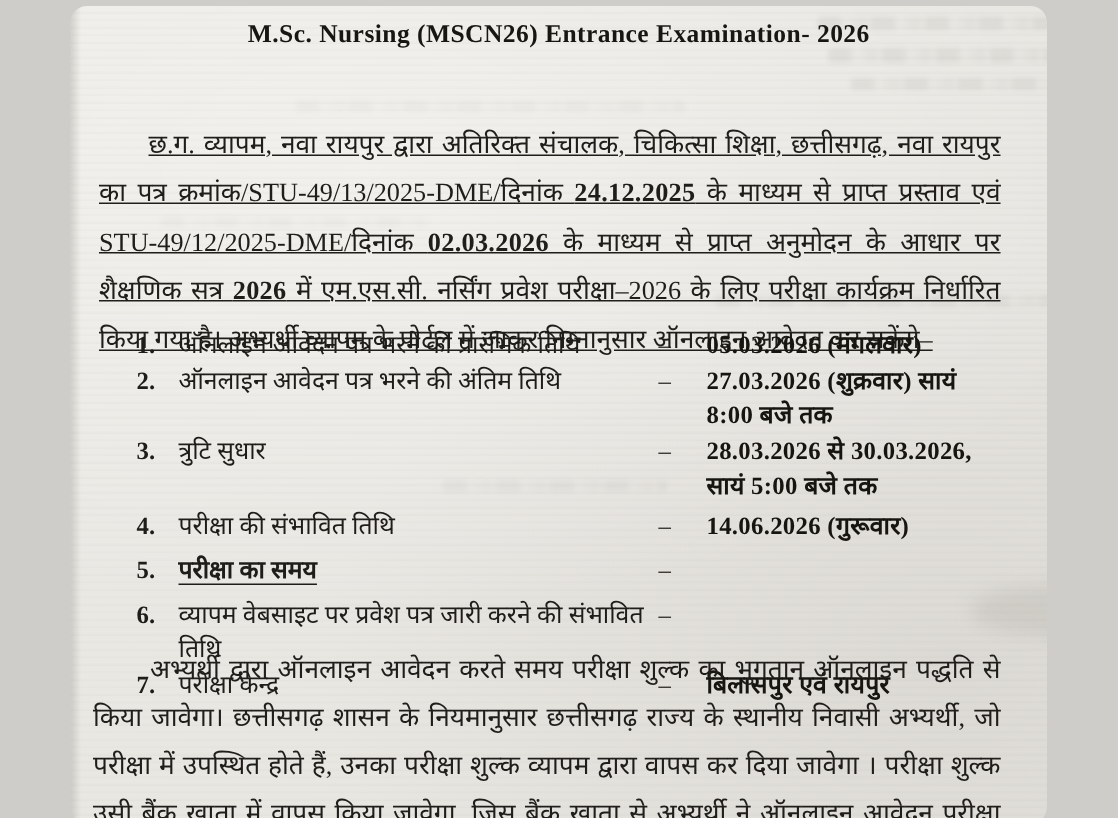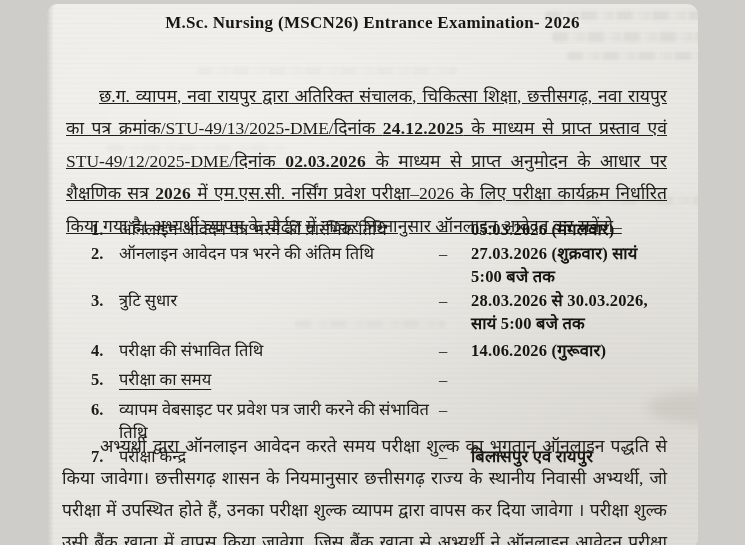--- a/index.html
+++ b/index.html
@@ -110,21 +110,21 @@
     grid-column: 5;
     font-weight: 700;
     letter-spacing: 0.2px;
     color: #17150f;
   }
   .sched-row.u { margin-top: 6px; margin-bottom: 7px; }
   .sched-row.u .label,
   .sched-row.u .value {
     text-decoration: underline;
     text-underline-offset: 4px;
-    font-weight: 400;
+    font-weight: 700;
   }
   .sched-row.gap-top { margin-top: 4px; }
 
   
   .ghost {
     position: absolute;
     border-radius: 3px;
     filter: blur(1.6px);
     opacity: 0.5;
     background: repeating-linear-gradient(
@@ -178,21 +178,21 @@
       <div class="sched-row">
         <div class="num">1.</div>
         <div class="label">ऑनलाइन आवेदन पत्र भरने की प्रारंभिक तिथि</div>
         <div class="dash">–</div>
         <div class="value">05.03.2026 (मंगलवार)</div>
       </div>
       <div class="sched-row">
         <div class="num">2.</div>
         <div class="label">ऑनलाइन आवेदन पत्र भरने की अंतिम तिथि</div>
         <div class="dash">–</div>
-        <div class="value">27.03.2026 (शुक्रवार) सायं 5:00 बजे तक</div>
+        <div class="value">27.03.2026 (शुक्रवार) सायं 8:00 बजे तक</div>
       </div>
       <div class="sched-row">
         <div class="num">3.</div>
         <div class="label">त्रुटि सुधार</div>
         <div class="dash">–</div>
         <div class="value">28.03.2026 से 30.03.2026, सायं 5:00 बजे तक</div>
       </div>
       <div class="sched-row gap-top">
         <div class="num">4.</div>
         <div class="label">परीक्षा की संभावित तिथि</div>

